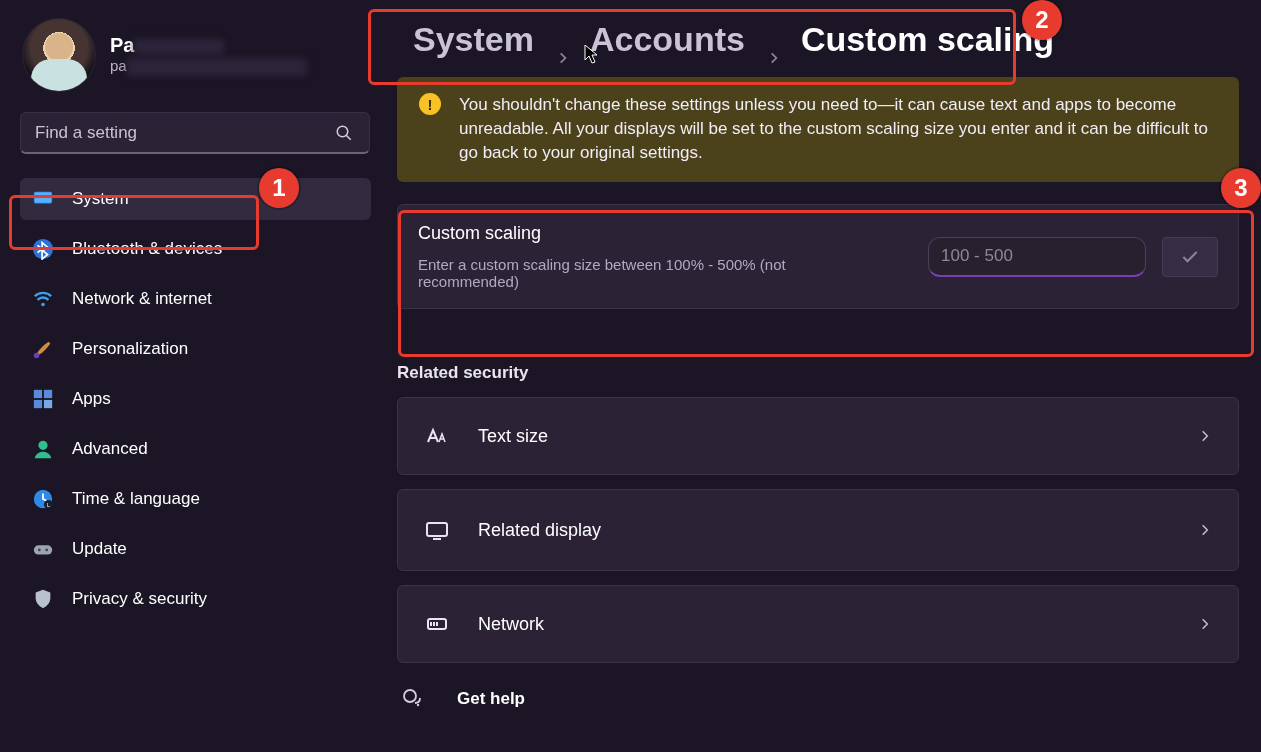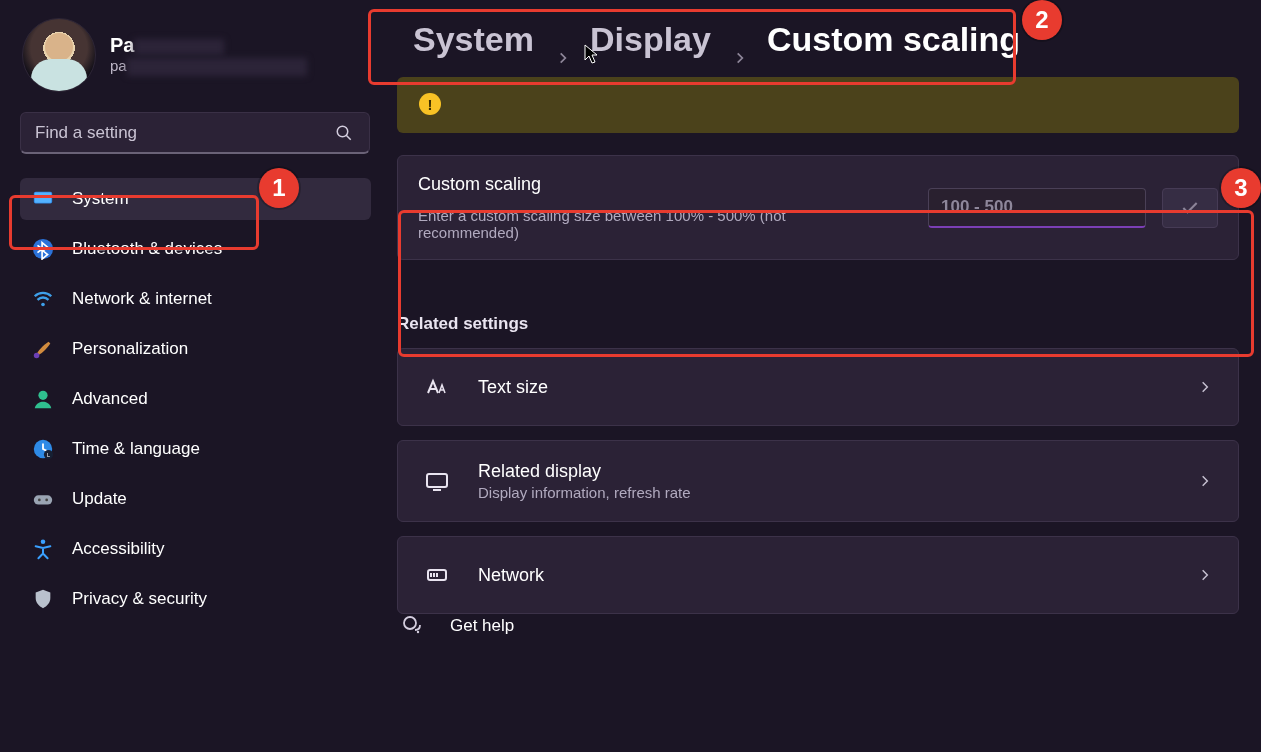--- a/index.html
+++ b/index.html
@@ -130,26 +130,25 @@
     display:flex; align-items:center; gap: 16px;
   }
   .scaling-texts { flex:1; }
   .scaling-title { font-size: 18px; color:#ffffff; }
   .scaling-sub   { font-size: 15px; color:#b1aabf; margin-top:12px; max-width:420px; }
   .scale-input {
     width: 218px; height: 40px;
     background:#29202f;
     border:1px solid #4a4057;
     border-bottom:2px solid #7b3fb5;
-    border-radius:4px;
+    border-radius:12px;
     color:#d6cfe1;
     font-size:17px;
     padding: 0 12px;
     outline:none;
-    font-weight:bold;
   }
   .scale-input::placeholder { color:#8e879b; }
   .apply-btn {
     width:56px; height:40px;
     background:#362d44;
     border:1px solid #463b55;
     border-radius:4px;
     display:flex; align-items:center; justify-content:center;
     cursor:pointer;
   }
@@ -175,23 +174,25 @@
   .rel-card.mid  { height: 82px; }
   .rel-icon { width:26px; height:26px; display:flex; align-items:center; justify-content:center; }
   .rel-icon svg { width:24px; height:24px; stroke:#e9e4f0; fill:none; }
   .rel-texts { flex:1; }
   .rel-title { font-size:18px; }
   .rel-sub   { font-size:15px; color:#b1aabf; margin-top:2px; }
   .chev { width:14px; height:14px; }
   .chev svg { width:14px; height:14px; stroke:#c6c0d1; fill:none; }
 
   .help-row {
-    display:flex; align-items:center; gap:25px;
+    margin-top: 24px;
+    display:flex; align-items:center; gap:32px;
     padding-left: 4px;
     cursor:pointer;
+    font-weight:bold;
   }
   .help-icon { width:24px; height:24px; }
   .help-text { font-size:17px; }
 
   
   .anno-box {
     position:absolute;
     border: 3px solid #e83b2f;
     border-radius: 6px;
     pointer-events: none;
@@ -271,20 +272,31 @@
         <svg viewBox="0 0 24 24">
             <path d="M4 20c2-6 8-12 14-16l2 2c-4 6-10 12-16 14z" fill="#d18b3e"></path>
             <circle cx="5" cy="19" r="3" fill="#6b3fb5"></circle>
           </svg>
       </span>
       <span>Personalization</span>
     </div>
     <div class="nav-item">
       <span class="nav-icon">
         <svg viewBox="0 0 24 24">
+            <rect x="2" y="2" width="9" height="9" fill="#5a8bd8"></rect>
+            <rect x="13" y="2" width="9" height="9" fill="#5a8bd8"></rect>
+            <rect x="2" y="13" width="9" height="9" fill="#5a8bd8"></rect>
+            <rect x="13" y="13" width="9" height="9" fill="#7aa7e8"></rect>
+          </svg>
+      </span>
+      <span>Apps</span>
+    </div>
+    <div class="nav-item">
+      <span class="nav-icon">
+        <svg viewBox="0 0 24 24">
             <circle cx="12" cy="8" r="5" fill="#2fbf8f"></circle>
             <path d="M3 22c1-5 6-7 9-7s8 2 9 7z" fill="#2fbf8f"></path>
           </svg>
       </span>
       <span>Advanced</span>
     </div>
     <div class="nav-item">
       <span class="nav-icon">
         <svg viewBox="0 0 24 24">
             <circle cx="12" cy="12" r="10" fill="#2e8ae6"></circle>
@@ -301,73 +313,65 @@
             <rect x="2" y="8" width="20" height="10" rx="5" fill="#9aa4b3"></rect>
             <circle cx="8" cy="13" r="1.5" fill="#444"></circle>
             <circle cx="16" cy="13" r="1.5" fill="#444"></circle>
           </svg>
       </span>
       <span>Update</span>
     </div>
     <div class="nav-item">
       <span class="nav-icon">
         <svg viewBox="0 0 24 24">
-            <circle cx="12" cy="4" r="2.5" fill="#3aa0ff"></circle>
-            <path d="M4 9l8 2 8-2M12 11v6M12 17l-5 5M12 17l5 5" stroke="#3aa0ff" stroke-width="2.2" fill="none" stroke-linecap="round"></path>
-          </svg>
-      </span>
-      <span>Accessibility</span>
-    </div>
-    <div class="nav-item">
-      <span class="nav-icon">
-        <svg viewBox="0 0 24 24">
             <path d="M12 2l8 3v6c0 5-3.5 9-8 11-4.5-2-8-6-8-11V5l8-3z" fill="#b9c1cd"></path>
           </svg>
       </span>
       <span>Privacy &amp; security</span>
     </div>
   </div>
 </div>
 
 <div class="main">
 
   <div class="breadcrumb">
     <span class="bc-link">System</span>
     <span class="bc-sep">
       <svg viewBox="0 0 24 24">
           <path d="M8 4l8 8-8 8" stroke-width="3"></path>
         </svg>
     </span>
-    <span class="bc-link">Display</span>
+    <span class="bc-link">Accounts</span>
     <span class="bc-sep">
       <svg viewBox="0 0 24 24">
           <path d="M8 4l8 8-8 8" stroke-width="3"></path>
         </svg>
     </span>
     <span class="bc-current">Custom scaling</span>
   </div>
 
   <div class="warning-card">
     <div class="warn-icon">!</div>
+    <div>You shouldn't change these settings unless you need to—it can cause text and apps to become unreadable. All your displays will be set to the custom scaling size you enter and it can be difficult to go back to your original settings.</div>
   </div>
 
   <div class="scaling-card">
     <div class="scaling-texts">
       <div class="scaling-title">Custom scaling</div>
       <div class="scaling-sub">Enter a custom scaling size between 100% - 500% (not recommended)</div>
     </div>
     <input class="scale-input" placeholder="100 - 500" style="">
     <div class="apply-btn">
       <svg viewBox="0 0 24 24">
           <path d="M4 12l5 5L20 6" stroke-width="2.5"></path>
         </svg>
     </div>
   </div>
 
-  <div class="section-title">Related settings</div>
+  <div class="section-title">Related security</div>
 
   <div class="rel-card tall">
     <span class="rel-icon">
       <svg viewBox="0 0 24 24">
           <path d="M3 18L8 6l5 12M5 14h6" stroke-width="2"></path>
           <path d="M14 18l3-8 3 8M15.5 15h3" stroke-width="1.5"></path>
         </svg>
     </span>
     <div class="rel-texts">
       <div class="rel-title">Text size</div>
@@ -381,21 +385,20 @@
 
   <div class="rel-card mid">
     <span class="rel-icon">
       <svg viewBox="0 0 24 24">
           <rect x="2" y="5" width="20" height="13" rx="2" stroke-width="2"></rect>
           <line x1="8" y1="21" x2="16" y2="21" stroke-width="2"></line>
         </svg>
     </span>
     <div class="rel-texts">
       <div class="rel-title">Related display</div>
-      <div class="rel-sub">Display information, refresh rate</div>
     </div>
     <span class="chev">
       <svg viewBox="0 0 24 24">
           <path d="M8 4l8 8-8 8" stroke-width="2.5"></path>
         </svg>
     </span>
   </div>
 
   <div class="rel-card tall">
     <span class="rel-icon">

